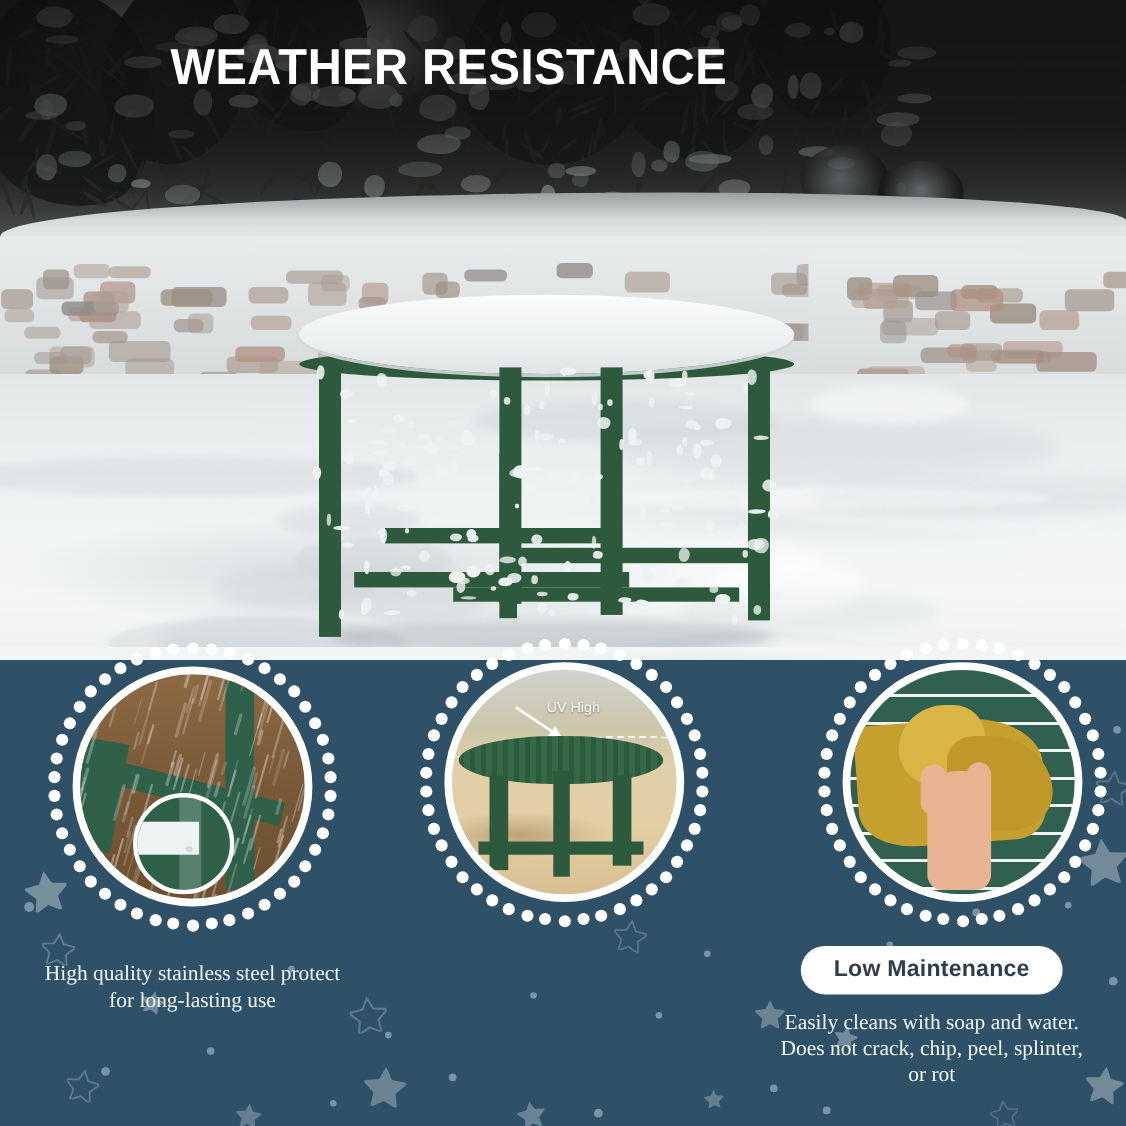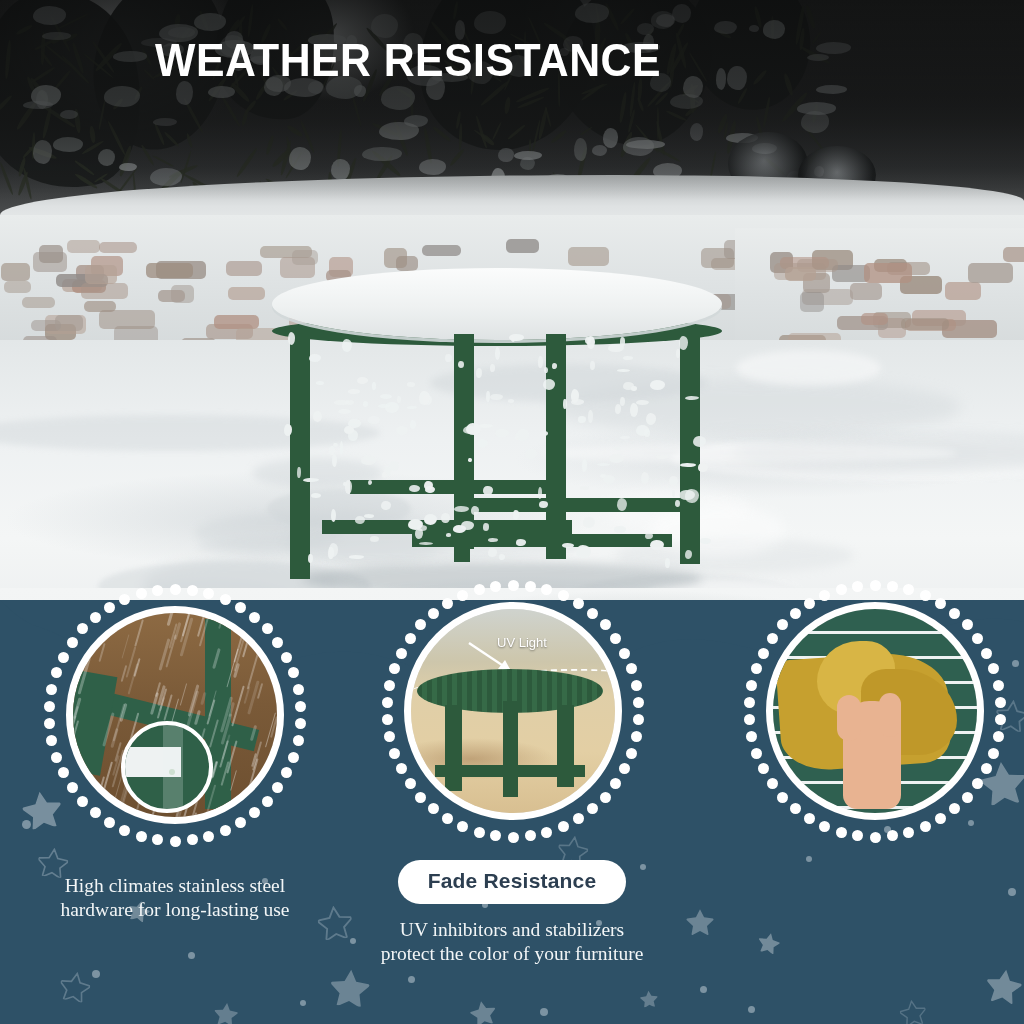--- a/index.html
+++ b/index.html
@@ -1286,21 +1286,21 @@
         </div>
       </div>
     <div class="circ-ring">
       <div class="c-photo">
         <div class="sand-bg"></div>
         <div class="uv-dash"></div>
         <svg class="uv-arrow" viewBox="0 0 56 40">
           <path d="M2,4 L44,32" stroke="#ffffff" stroke-width="2.4" fill="none"></path>
           <path d="M44,32 L31,30 L38,21 Z" fill="#ffffff"></path>
         </svg>
-        <div class="uv-label">UV Light</div>
+        <div class="uv-label">UV High</div>
         <div class="g-top"></div>
         <div class="g-table" style="left:34px; top:96px; width:17px; height:86px;"></div>
         <div class="g-table" style="left:146px; top:96px; width:17px; height:82px;"></div>
         <div class="g-table" style="left:92px; top:92px; width:15px; height:96px;"></div>
         <div class="g-table" style="left:24px; top:156px; width:150px; height:12px;"></div>
       </div>
     </div>
   </div>
 
   <div class="circle-slot" style="left:766px; top:602px;">
@@ -1363,24 +1363,24 @@
         <div class="hand" style="left:70px; top:92px; width:58px; height:108px; border-radius:26px 26px 14px 14px;"></div>
         <div class="hand" style="left:64px; top:86px; width:24px; height:46px; border-radius:12px;"></div>
         <div class="hand" style="left:106px; top:84px; width:22px; height:44px; border-radius:11px;"></div>
       </div>
     </div>
   </div>
 
   <div class="cards">
 
     <div class="card" style="left:10px; top:0;">
-      <div class="card-body">High climates stainless steel hardware for long-lasting use</div>
+      <div class="card-body">High quality stainless steel protect for long-lasting use</div>
     </div>
 
-    <div class="card" style="left:347px; top:0;">
-      <div class="pill">Fade Resistance</div>
-      <div class="card-body">UV inhibitors and stabilizers protect the color of your furniture</div>
+
+    <div class="card" style="left:682px; top:0;">
+      <div class="pill">Low Maintenance</div>
+      <div class="card-body">Easily cleans with soap and water. Does not crack, chip, peel, splinter, or rot</div>
     </div>
 
-
   </div>
 
 </div>
 
 </body></html>

